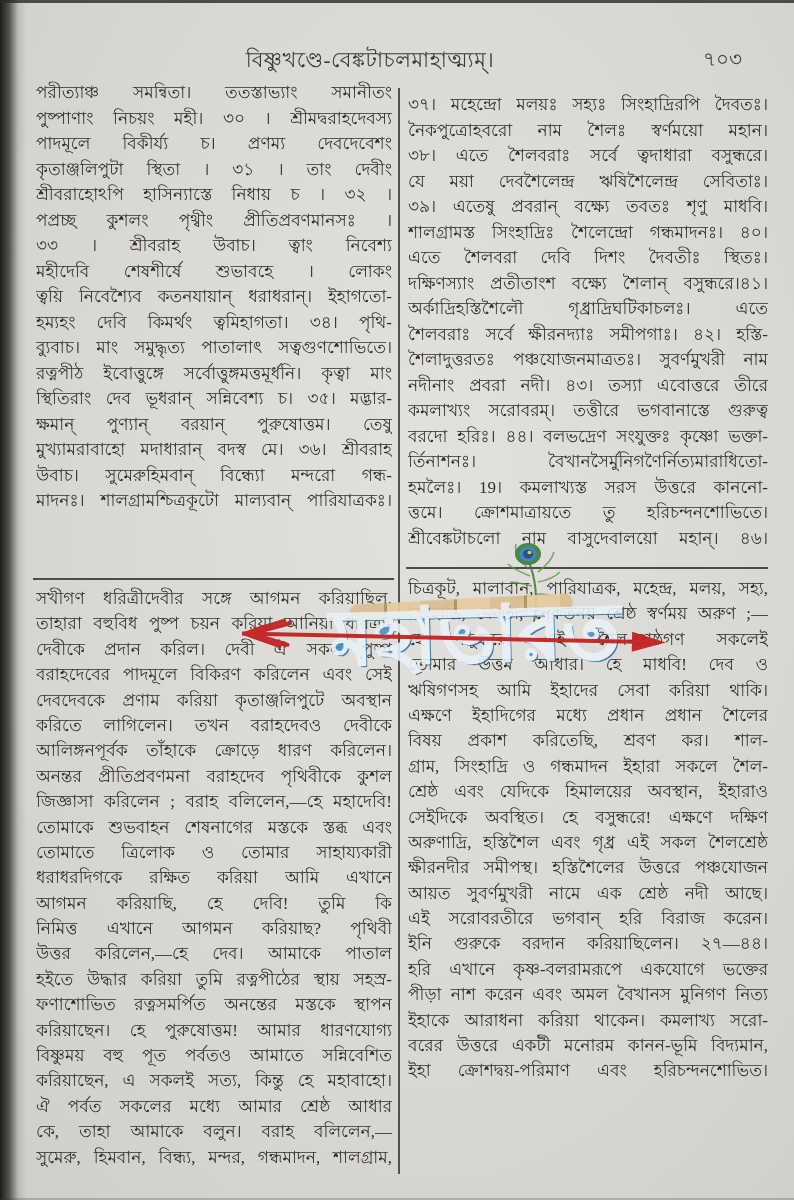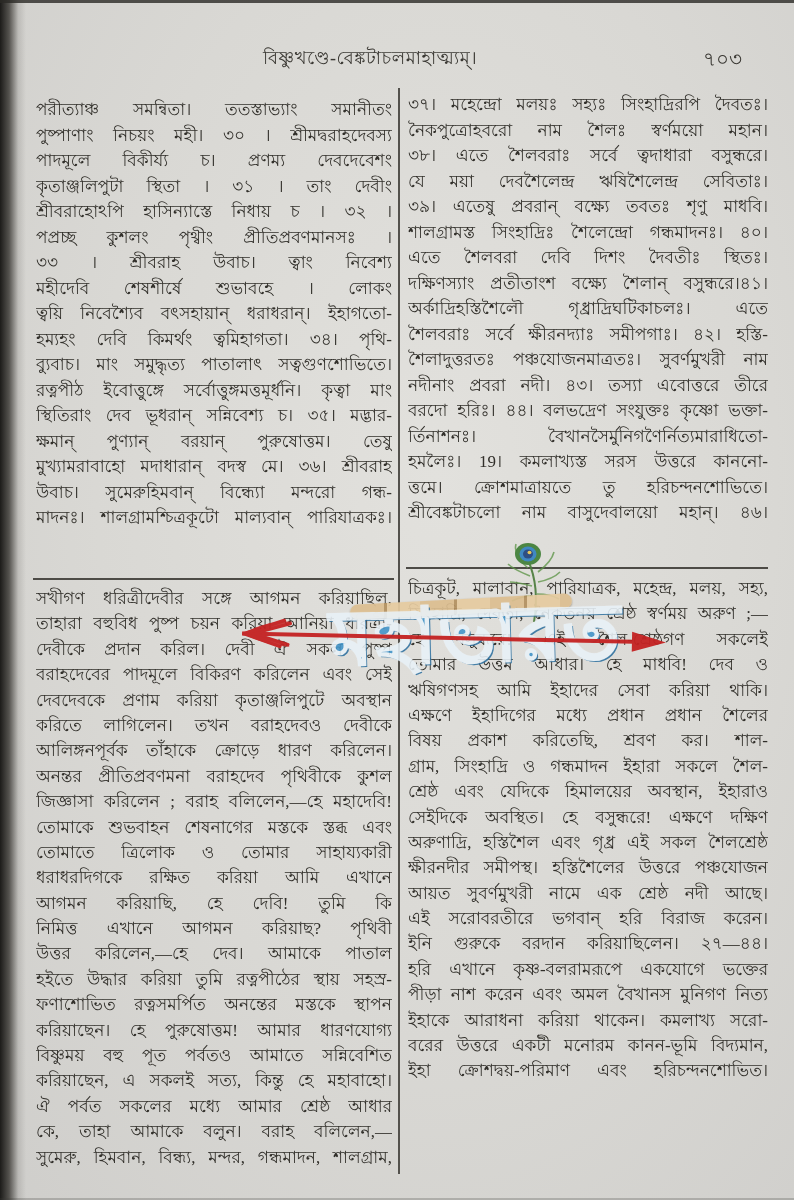--- a/index.html
+++ b/index.html
@@ -11,35 +11,35 @@
     color:#34322d;overflow:hidden;
   }
   
   .edge-left{position:absolute;left:0;top:0;width:26px;height:1200px;
     background:linear-gradient(90deg,#1c1b19 0%,#55534f 35%,rgba(120,118,114,.25) 70%,rgba(0,0,0,0) 100%);}
   .edge-top{position:absolute;left:0;top:0;width:794px;height:3px;background:#2a2926;opacity:.8;}
   .edge-bottom{position:absolute;left:0;bottom:0;width:794px;height:2px;background:rgba(60,58,54,.25);}
 
   .header-title{
     position:absolute;left:170px;top:44px;width:400px;text-align:center;
-    font-size:18px;letter-spacing:.5px;color:#3a3833;
+    font-size:21px;letter-spacing:.5px;color:#3a3833;
   }
   .page-number{position:absolute;right:52px;top:44px;font-size:20px;color:#3a3833;}
 
   .vrule{position:absolute;left:398px;top:88px;width:2px;height:1086px;background:#53514c;}
   .hrule{position:absolute;height:2px;background:#4d4b46;}
   .hrule.left{left:33px;top:578px;width:361px;}
   .hrule.right{left:406px;top:567px;width:362px;}
 
   .col{position:absolute;font-size:17px;color:#312f2a;}
   .col .line{
     line-height:25.5px;height:25.5px;white-space:nowrap;overflow:hidden;
     text-align:justify;text-align-last:justify;
   }
-  #top-left{left:36px;top:97px;width:356px;}
+  #top-left{left:36px;top:80px;width:356px;}
   #top-right{left:408px;top:92px;width:360px;}
   #bottom-left{left:36px;top:586px;width:356px;}
   #bottom-right{left:408px;top:576px;width:360px;}
   #bottom-left .line,#bottom-right .line{line-height:25.4px;height:25.4px;}
 
   
   #watermark{position:absolute;left:0;top:0;width:794px;height:1200px;pointer-events:none;}
   .wm-flute{
     position:absolute;left:350px;top:599px;width:222px;height:15px;border-radius:8px;
     background:repeating-linear-gradient(90deg,#dcbe90 0 34px,#b3905f 34px 37px,#e6cba0 37px 70px);
@@ -73,21 +73,21 @@
 
   <div id="top-left" class="col">
       <div class="line">পরীত্যাঞ্চ সমন্বিতা। ততস্তাভ্যাং সমানীতং</div>
       <div class="line">পুষ্পাণাং নিচয়ং মহী। ৩০ । শ্রীমদ্বরাহদেবস্য</div>
       <div class="line">পাদমূলে বিকীর্য্য চ। প্রণম্য দেবদেবেশং</div>
       <div class="line">কৃতাঞ্জলিপুটা স্থিতা । ৩১ ।  তাং দেবীং</div>
       <div class="line">শ্রীবরাহোঽপি হাসিন্যাস্তে নিধায় চ । ৩২ ।</div>
       <div class="line">পপ্রচ্ছ কুশলং পৃথ্বীং প্রীতিপ্রবণমানসঃ ।</div>
       <div class="line">৩৩ ।  শ্রীবরাহ উবাচ।  ত্বাং নিবেশ্য</div>
       <div class="line">মহীদেবি শেষশীর্ষে শুভাবহে ।  লোকং</div>
-      <div class="line">ত্বয়ি নিবেশ্যৈব বৎসহায়ান্‌ ধরাধরান্‌। ইহাগতো-</div>
+      <div class="line">ত্বয়ি নিবেশ্যৈব কতনযায়ান্‌ ধরাধরান্‌। ইহাগতো-</div>
       <div class="line">হম্যহং দেবি কিমর্থং ত্বমিহাগতা। ৩৪।  পৃথি-</div>
       <div class="line">ব্যুবাচ।  মাং সমুদ্ধৃত্য পাতালাৎ সত্বগুণশোভিতে।</div>
       <div class="line">রত্নপীঠ ইবোত্তুঙ্গে সর্বোত্তুঙ্গমত্তমূর্ধনি। কৃত্বা মাং</div>
       <div class="line">স্থিতিরাং দেব ভূধরান্‌ সন্নিবেশ্য চ। ৩৫। মদ্ভার-</div>
       <div class="line">ক্ষমান্‌ পুণ্যান্‌ বরয়ান্‌ পুরুষোত্তম।  তেষু</div>
       <div class="line">মুখ্যামরাবাহো মদাধারান্‌ বদস্ব মে। ৩৬। শ্রীবরাহ</div>
       <div class="line">উবাচ।  সুমেরুহিমবান্‌ বিন্ধ্যো মন্দরো গন্ধ-</div>
       <div class="line">মাদনঃ।  শালগ্রামশ্চিত্রকূটো মাল্যবান্‌ পারিযাত্রকঃ।</div>
     </div>
 
@@ -97,20 +97,21 @@
       <div class="line">৩৮। এতে শৈলবরাঃ সর্বে ত্বদাধারা বসুন্ধরে।</div>
       <div class="line">যে ময়া দেবশৈলেন্দ্র ঋষিশৈলেন্দ্র সেবিতাঃ।</div>
       <div class="line">৩৯। এতেষু প্রবরান্‌ বক্ষ্যে তবতঃ শৃণু মাধবি।</div>
       <div class="line">শালগ্রামস্ত সিংহাদ্রিঃ শৈলেন্দ্রো গন্ধমাদনঃ। ৪০।</div>
       <div class="line">এতে শৈলবরা দেবি দিশং দৈবতীঃ স্থিতঃ।</div>
       <div class="line">দক্ষিণস্যাং প্রতীতাংশ বক্ষ্যে শৈলান্‌ বসুন্ধরে।৪১।</div>
       <div class="line">অর্কাদ্রিহস্তিশৈলৌ গৃধ্রাদ্রিঘটিকাচলঃ।  এতে</div>
       <div class="line">শৈলবরাঃ সর্বে ক্ষীরনদ্যাঃ সমীপগাঃ। ৪২। হস্তি-</div>
       <div class="line">শৈলাদুত্তরতঃ পঞ্চযোজনমাত্রতঃ। সুবর্ণমুখরী নাম</div>
       <div class="line">নদীনাং প্রবরা নদী। ৪৩।  তস্যা এবোত্তরে তীরে</div>
+      <div class="line">কমলাখ্যং সরোবরম্‌। তত্তীরে ভগবানাস্তে গুরুত্ব</div>
       <div class="line">বরদো হরিঃ। ৪৪। বলভদ্রেণ সংযুক্তঃ কৃষ্ণো ভক্তা-</div>
       <div class="line">র্তিনাশনঃ।  বৈখানসৈর্মুনিগণৈর্নিত্যমারাধিতো-</div>
       <div class="line">হমলৈঃ। 19।  কমলাখ্যস্ত সরস উত্তরে কাননো-</div>
       <div class="line">ত্তমে।  ক্রোশমাত্রায়তে তু হরিচন্দনশোভিতে।</div>
       <div class="line">শ্রীবেঙ্কটাচলো নাম বাসুদেবালয়ো মহান্‌। ৪৬।</div>
     </div>
 
   <div id="bottom-left" class="col">
       <div class="line">সখীগণ ধরিত্রীদেবীর সঙ্গে আগমন করিয়াছিল,</div>
       <div class="line">তাহারা বহুবিধ পুষ্প চয়ন করিয়া আনিয়া ধরিত্রী-</div>

